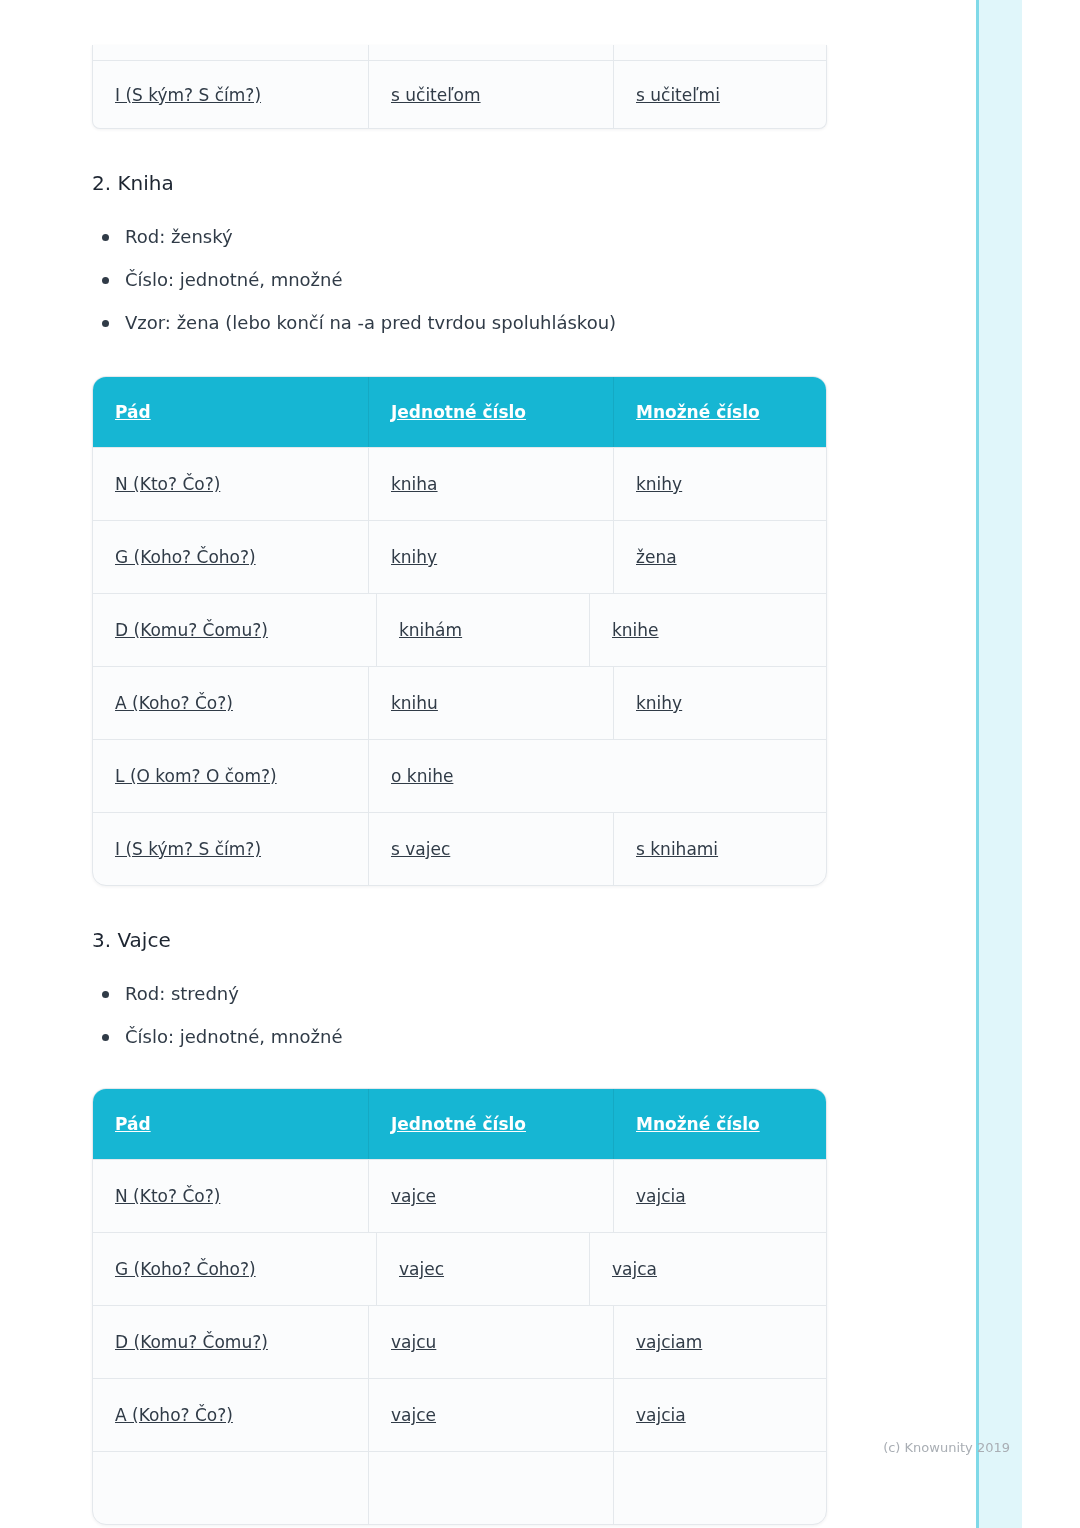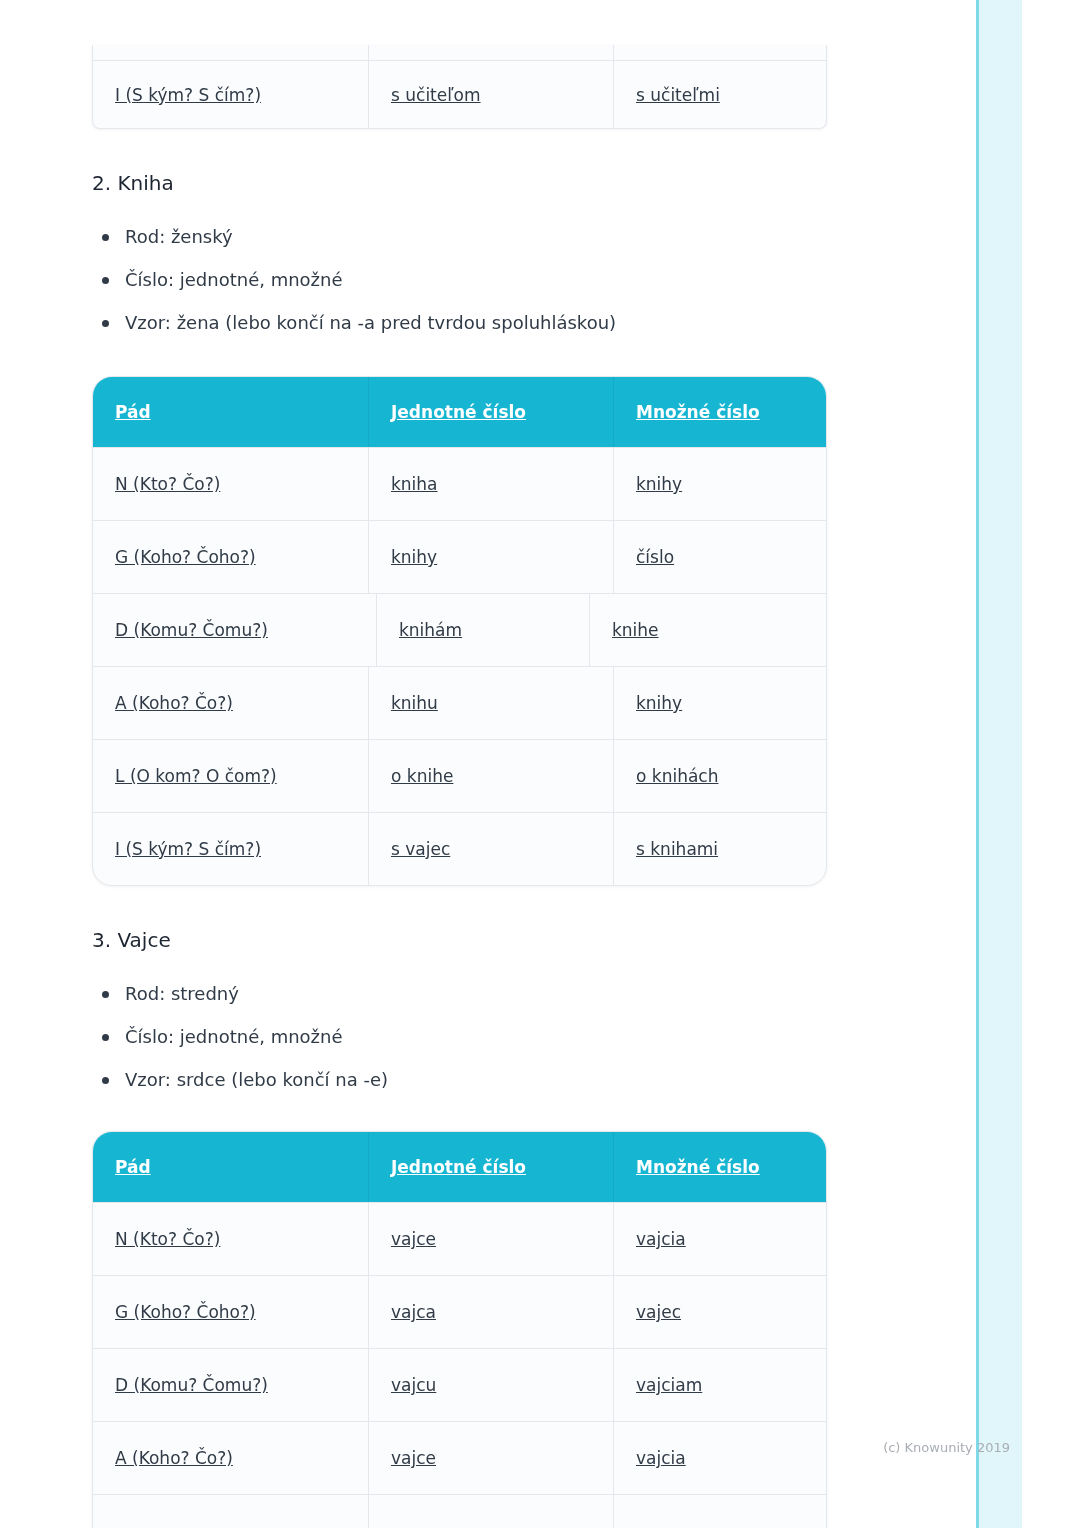--- a/index.html
+++ b/index.html
@@ -25,21 +25,21 @@
     background:var(--stripe);
     border-left:3px solid var(--stripe_edge);
   }
   .content{position:absolute;top:0;left:92px;width:735px;}
 
   
   .gtable{
     width:100%;
     background:var(--cellbg);
     border:1px solid var(--border);
-    border-radius:20px;
+    border-radius:14px;
     overflow:hidden;
     box-shadow:0 1px 3px rgba(30,40,50,0.06);
   }
   .trow{display:flex;border-top:1px solid var(--border);}
   .trow:first-child{border-top:none;}
   .cell{
     display:flex;align-items:center;
     padding:0 22px;
     height:72px;
     font-size:17px;
@@ -135,67 +135,65 @@
         <div class="cell col3">Množné číslo</div>
       </div>
       <div class="trow">
         <div class="cell col1">N (Kto? Čo?)</div>
         <div class="cell col2">kniha</div>
         <div class="cell col3">knihy</div>
       </div>
       <div class="trow">
         <div class="cell col1">G (Koho? Čoho?)</div>
         <div class="cell col2">knihy</div>
-        <div class="cell col3">číslo</div>
+        <div class="cell col3">žena</div>
       </div>
       <div class="trow">
         <div class="cell col1">D (Komu? Čomu?)</div>
         <div class="cell col3">knihám</div>
         <div class="cell col2">knihe</div>
       </div>
       <div class="trow">
         <div class="cell col1">A (Koho? Čo?)</div>
         <div class="cell col2">knihu</div>
         <div class="cell col3">knihy</div>
       </div>
       <div class="trow">
         <div class="cell col1">L (O kom? O čom?)</div>
         <div class="cell col2">o knihe</div>
-        <div class="cell col3">o knihách</div>
       </div>
       <div class="trow">
         <div class="cell col1">I (S kým? S čím?)</div>
         <div class="cell col2">s vajec</div>
         <div class="cell col3">s knihami</div>
       </div>
     </div>
 
     <h2 class="section-heading">3. Vajce</h2>
 
     <ul class="bullets">
       <li>Rod: stredný</li>
       <li>Číslo: jednotné, množné</li>
-      <li>Vzor: srdce (lebo končí na -e)</li>
     </ul>
 
     <div class="gtable tbl-margin-2">
       <div class="thead">
         <div class="cell col1">Pád</div>
         <div class="cell col2">Jednotné číslo</div>
         <div class="cell col3">Množné číslo</div>
       </div>
       <div class="trow">
         <div class="cell col1">N (Kto? Čo?)</div>
         <div class="cell col2">vajce</div>
         <div class="cell col3">vajcia</div>
       </div>
       <div class="trow">
         <div class="cell col1">G (Koho? Čoho?)</div>
+        <div class="cell col3">vajec</div>
         <div class="cell col2">vajca</div>
-        <div class="cell col3">vajec</div>
       </div>
       <div class="trow">
         <div class="cell col1">D (Komu? Čomu?)</div>
         <div class="cell col2">vajcu</div>
         <div class="cell col3">vajciam</div>
       </div>
       <div class="trow">
         <div class="cell col1">A (Koho? Čo?)</div>
         <div class="cell col2">vajce</div>
         <div class="cell col3">vajcia</div>

